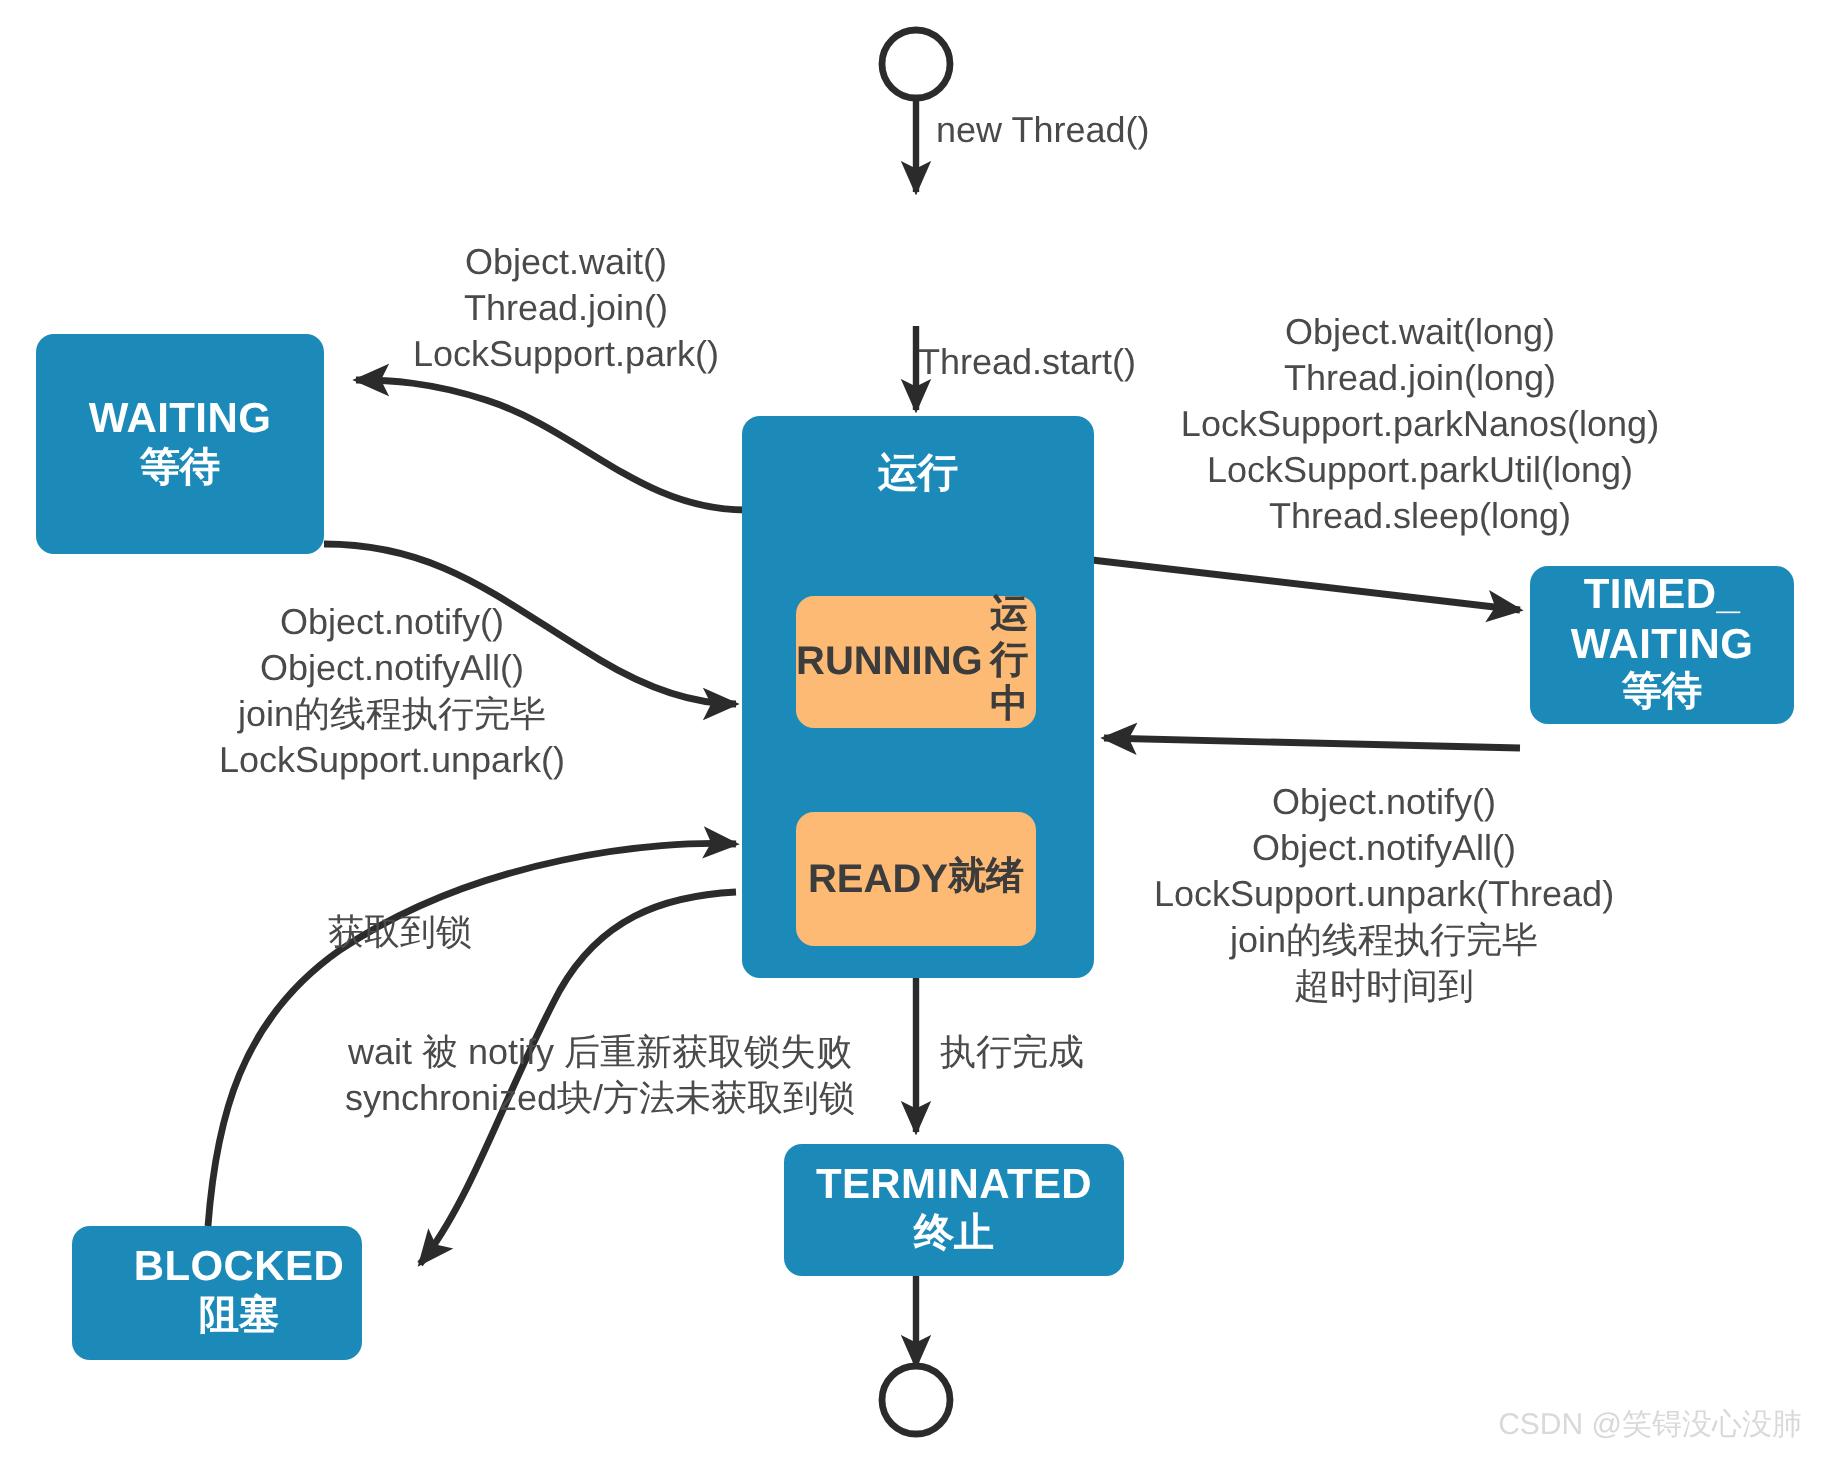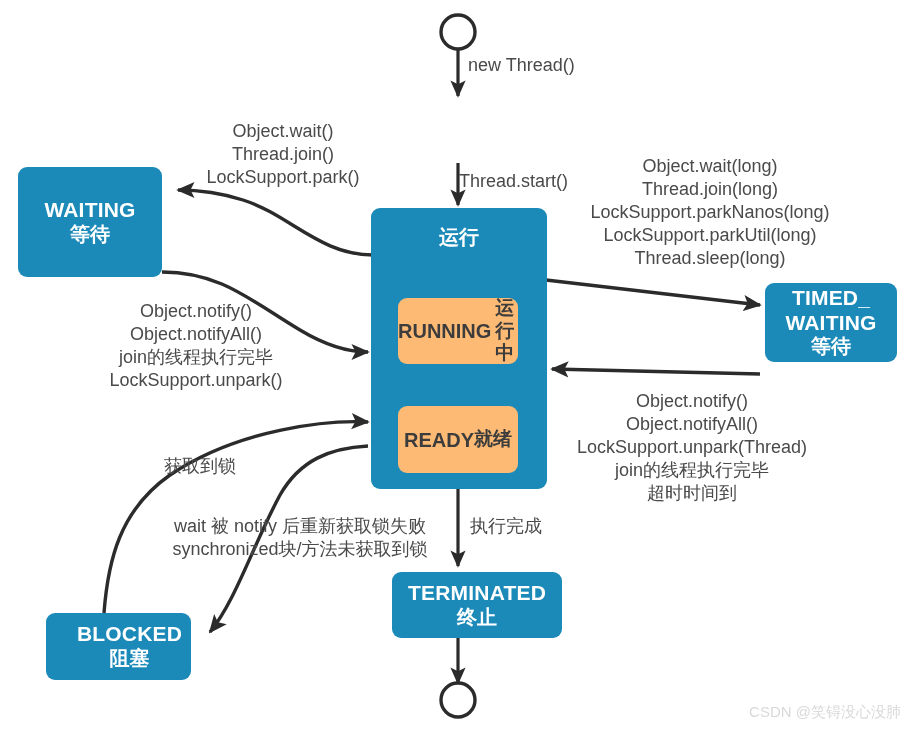--- a/index.html
+++ b/index.html
@@ -153,21 +153,21 @@
     <span class="en">WAITING</span>
     <span class="cn">等待</span>
   </div>
 
   <div class="node" style="left:765px; top:283px; width:132px; height:79px;">
     <span class="en">TIMED_</span>
     <span class="en">WAITING</span>
     <span class="cn">等待</span>
   </div>
 
-  <div class="node" style="left:46px; top:613px; width:145px; height:67px;padding-left:22px;">
+  <div class="node" style="left:36px; top:613px; width:145px; height:67px;padding-left:22px;">
     <span class="en">BLOCKED</span>
     <span class="cn">阻塞</span>
   </div>
 
   <div class="node" style="left:376px; top:572px; width:170px; height:66px;margin-left:16px;">
     <span class="en">TERMINATED</span>
     <span class="cn">终止</span>
   </div>
 
   <div class="edge-label l" style="left:468px; top:54px;">new Thread()</div>

